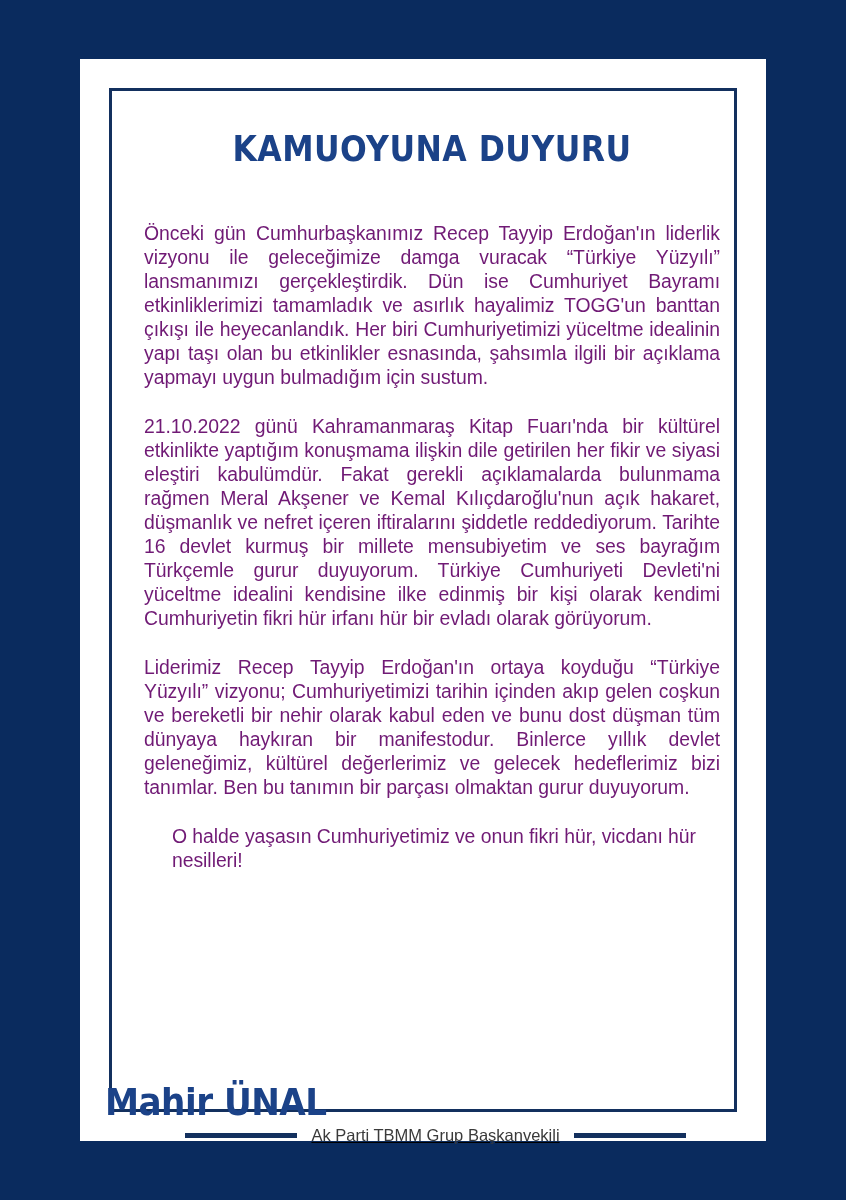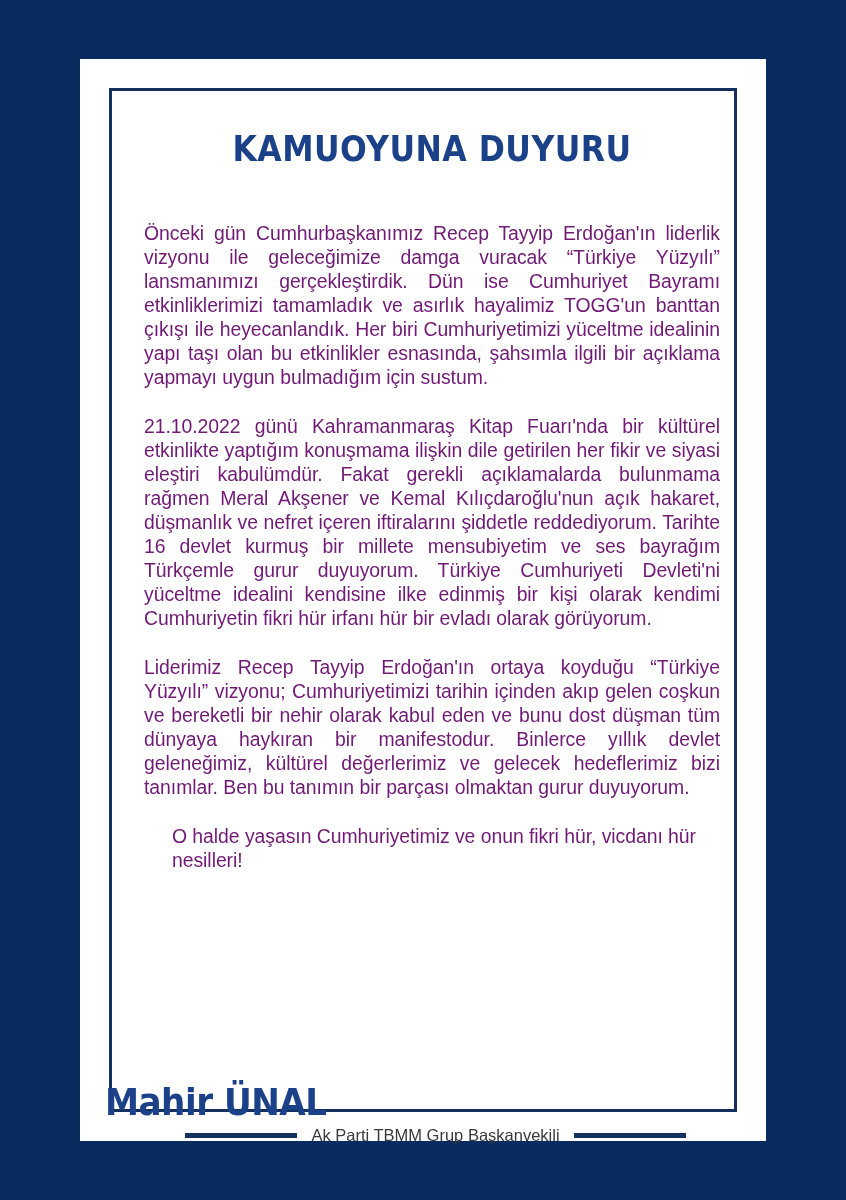--- a/index.html
+++ b/index.html
@@ -110,20 +110,21 @@
     line-height: 21px;
     margin-top: 1px;
     font-family: "Liberation Sans", sans-serif;
   }
   .sig-role2-wrap {
     position: relative;
     display: flex;
     align-items: center;
     justify-content: center;
     margin-top: 1px;
+    text-decoration: underline;
   }
   .sig-role2 {
     font-size: 16.5px;
     color: #3a3a3a;
     line-height: 21px;
     white-space: nowrap;
     padding: 0 14px;
     font-family: "Liberation Sans", sans-serif;
   }
   .rule-left, .rule-right {

